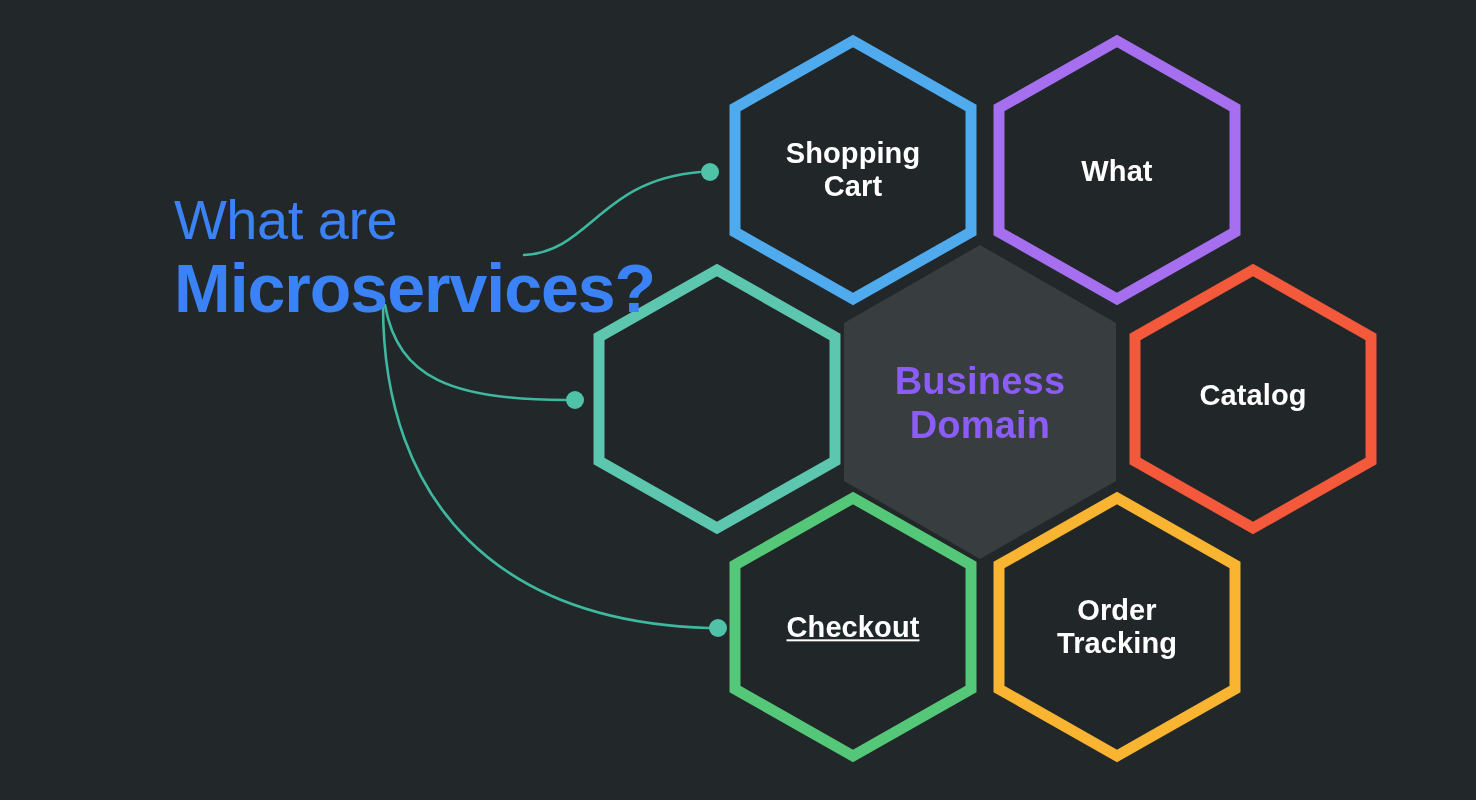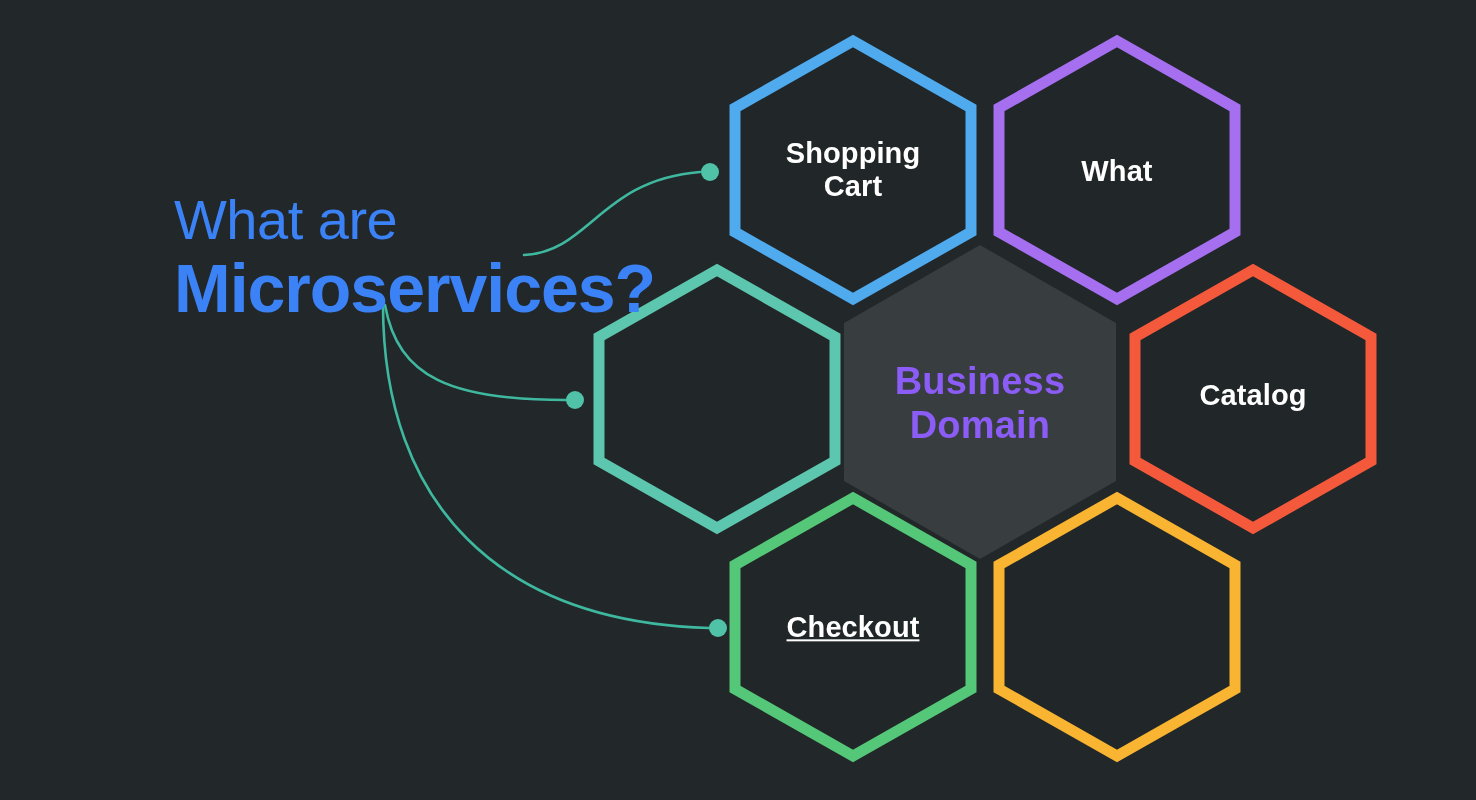--- a/index.html
+++ b/index.html
@@ -97,17 +97,19 @@
   <div class="hex-label core-label" style="left: 980px; top: 404px; color: #8b5cf6;">Business
 Domain</div>
 
   <div class="hex-label svc-label" style="left:853px; top:170px;">Shopping
 Cart</div>
 
   <div class="hex-label svc-label" style="left:1117px; top:172px;">What</div>
 
   <div class="hex-label svc-label" style="left:1253px; top:396px;">Catalog</div>
 
+  <div class="hex-label svc-label" style="left:1117px; top:627px;">Order
+Tracking</div>
 
   <div class="hex-label svc-label" style="left:853px; top:628px;text-decoration:underline;">Checkout</div>
 
 
 </div>
 
 </body></html>

